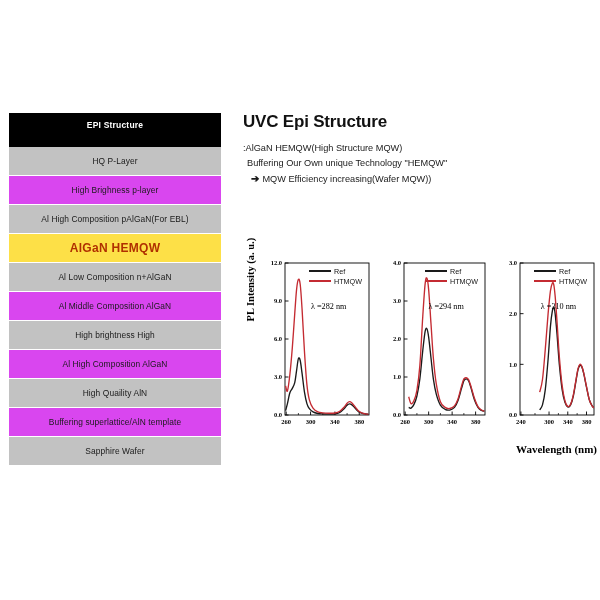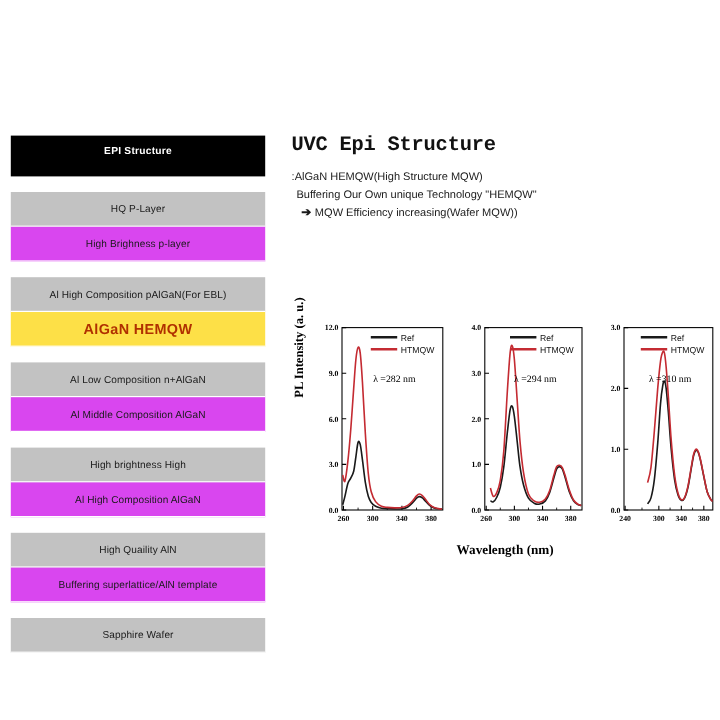--- a/index.html
+++ b/index.html
@@ -35,21 +35,21 @@
   .epi-layer {
     height: 28px;
     line-height: 28px;
     text-align: center;
     font-size: 8.4px;
     color: #1a1a1a;
     border-bottom: 1px solid #ffffff;
     letter-spacing: 0.1px;
     white-space: nowrap;
   }
-  .epi-layer.shade-dark  { background: #c2c2c2; margin-top: 13px; }
+  .epi-layer.shade-dark  { background: #c2c2c2; }
   .epi-layer.shade-light { background: #d946ef; }
   .epi-layer.highlight {
     background: #fde047;
     color: #b03000;
     font-weight: bold;
     font-size: 12px;
     letter-spacing: 0.3px;
   }
 
   
@@ -58,41 +58,40 @@
     left: 243px;
     top: 112px;
     width: 352px;
   }
   #page-title {
     font-size: 17px;
     font-weight: bold;
     color: #111111;
     letter-spacing: -0.2px;
     margin: 0 0 9px 0;
-    font-family: Liberation Mono, monospace;
   }
   .desc-line {
     font-size: 9.2px;
     color: #1a1a1a;
     line-height: 15px;
     white-space: nowrap;
   }
   .desc-line.indent1 { padding-left: 4px; }
   .desc-line.indent2 { padding-left: 8px; }
   .arrow-glyph {
     font-weight: bold;
     font-size: 10px;
     padding-right: 3px;
   }
 
   
   #chart-block {
     position: absolute;
     left: 245px;
-    top: 267px;
+    top: 257px;
     width: 352px;
     height: 215px;
   }
   #ylabel {
     position: absolute;
     left: -2px;
     top: 52px;
     width: 14px;
     font-family: "Liberation Serif", serif;
     font-size: 10.5px;
@@ -101,21 +100,21 @@
     transform: rotate(-90deg);
     transform-origin: center center;
     white-space: nowrap;
     text-align: center;
   }
   #xlabel {
     position: absolute;
     left: 0;
     top: 186px;
     width: 352px;
-    text-align: center;
+    text-align: right;
     font-family: "Liberation Serif", serif;
     font-size: 11px;
     font-weight: bold;
     color: #000;
   }
   .panel {
     position: absolute;
     top: 0;
     height: 180px;
   }

